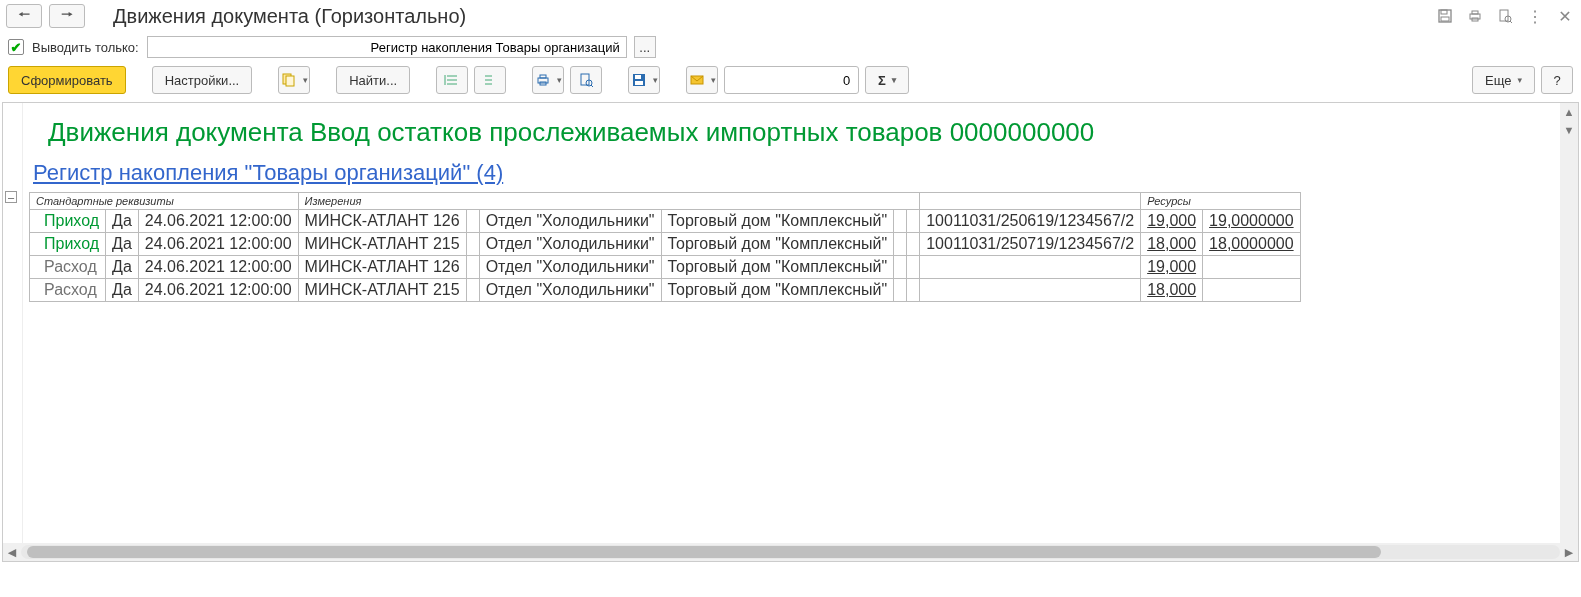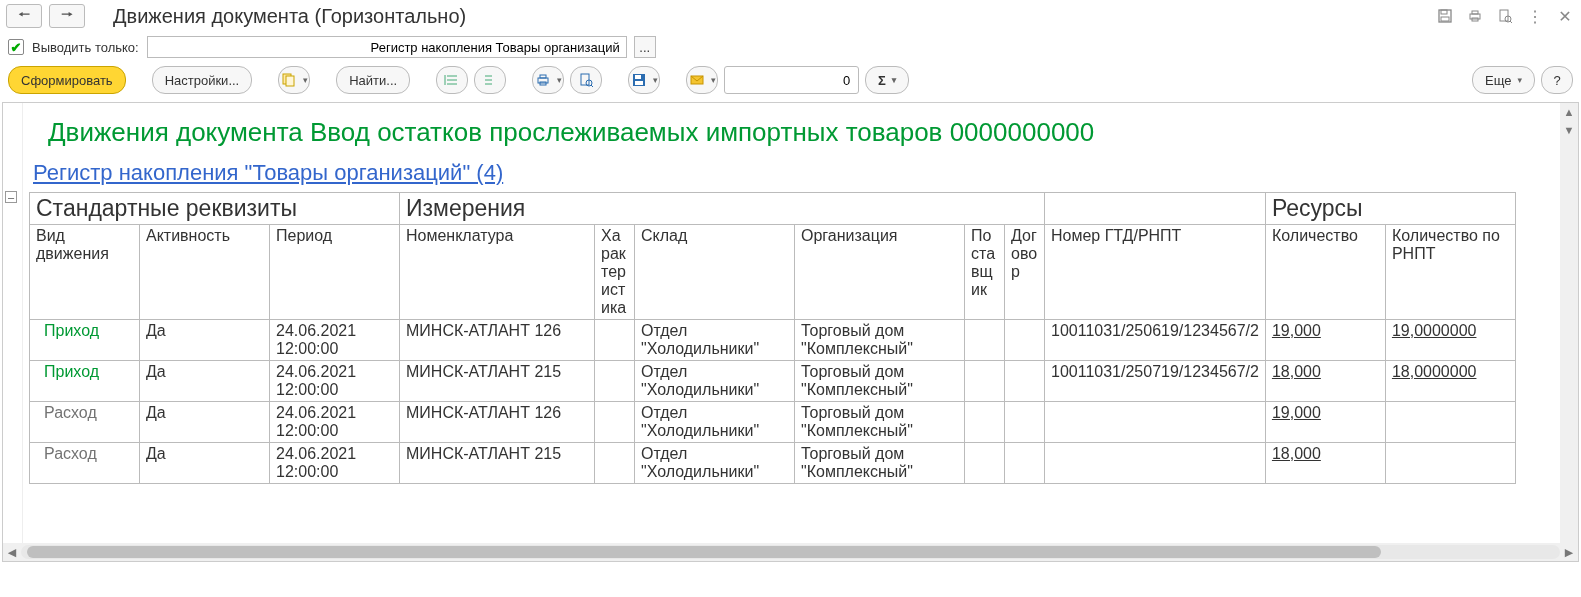--- a/index.html
+++ b/index.html
@@ -43,21 +43,21 @@
   }
   .ellipsis-btn {
     height:22px; width:22px; border:1px solid #bbb; margin-left:-1px;
     display:inline-flex; align-items:center; justify-content:center; background:#f7f7f7; cursor:pointer;
   }
   
   .toolbar {
     display:flex; align-items:center; gap:6px; padding:4px 8px 8px 8px; flex-wrap:nowrap;
   }
   .btn {
-    height:28px; border:1px solid #bbb; border-radius:13px; padding:0 12px;
+    height:28px; border:1px solid #bbb; border-radius:3px; padding:0 12px;
     display:inline-flex; align-items:center; justify-content:center;
     background:#f7f7f7; cursor:pointer; font-size:13px; gap:4px;
   }
   .btn.primary { background:#ffd633; border-color:#caa400; font-weight:400; }
   .btn.icon-only { padding:0; width:32px; }
   .btn .arrow { font-size:9px; color:#666; margin-left:2px; }
   .spacer { width:14px; }
   .toolbar-right { margin-left:auto; display:flex; gap:6px; }
   .num-input {
     height:28px; width:135px; border:1px solid #bbb; border-radius:3px;
@@ -83,21 +83,21 @@
   }
   .report-title { color:#009933; font-size:26px; font-weight:400; white-space:nowrap; padding:8px 4px;margin-left:15px;}
   .register-link { color:#3366cc; text-decoration:underline; font-size:22px; padding:4px 4px 6px 4px; display:inline-block; cursor:pointer;}
   
   table.rep { border-collapse:collapse; font-size:16px; }
   table.rep th, table.rep td {
     border:1px solid #bbb; padding:2px 6px; vertical-align:top; text-align:left;
     font-weight:400;
   }
   table.rep th { background:#fff; }
-  .grouphdr { font-size:23px; }
+  .grouphdr { font-size:11px;font-style:italic; }
   .w-move{width:110px} .w-act{width:130px} .w-per{width:130px}
   .w-nom{width:195px} .w-char{width:40px} .w-sklad{width:160px}
   .w-org{width:170px} .w-post{width:40px} .w-dog{width:40px}
   .w-gtd{width:190px} .w-qty{width:120px} .w-qty2{width:130px}
   .num { text-align:right;text-decoration:underline; }
   .green { color:#009933; }
   .red { color:#737373; }
   
   .hscroll {
     position:absolute; left:0; right:0; bottom:0; height:18px; background:#f0f0f0;
@@ -249,34 +249,20 @@
     <a class="register-link">Регистр накопления "Товары организаций" (4)</a>
 
     <table class="rep">
       <tbody>
           <tr class="grouphdr">
         <th colspan="3">Стандартные реквизиты</th>
         <th colspan="6">Измерения</th>
         <th></th>
         <th colspan="2">Ресурсы</th>
       </tr>
-      <tr>
-        <th class="w-move">Вид движения</th>
-        <th class="w-act">Активность</th>
-        <th class="w-per">Период</th>
-        <th class="w-nom">Номенклатура</th>
-        <th class="w-char" style="word-break:break-all;">Характеристика</th>
-        <th class="w-sklad">Склад</th>
-        <th class="w-org">Организация</th>
-        <th class="w-post" style="word-break:break-all;">Поставщик</th>
-        <th class="w-dog" style="word-break:break-all;">Договор</th>
-        <th class="w-gtd">Номер ГТД/РНПТ</th>
-        <th class="w-qty">Количество</th>
-        <th class="w-qty2">Количество по РНПТ</th>
-      </tr>
       </tbody>
         <tbody id="rows">
           <tr>
             <td class="green" style="padding-left:14px">Приход</td>
             <td>Да</td>
             <td>24.06.2021 12:00:00</td>
             <td>МИНСК-АТЛАНТ 126</td>
             <td></td>
             <td>Отдел "Холодильники"</td>
             <td>Торговый дом "Комплексный"</td>

